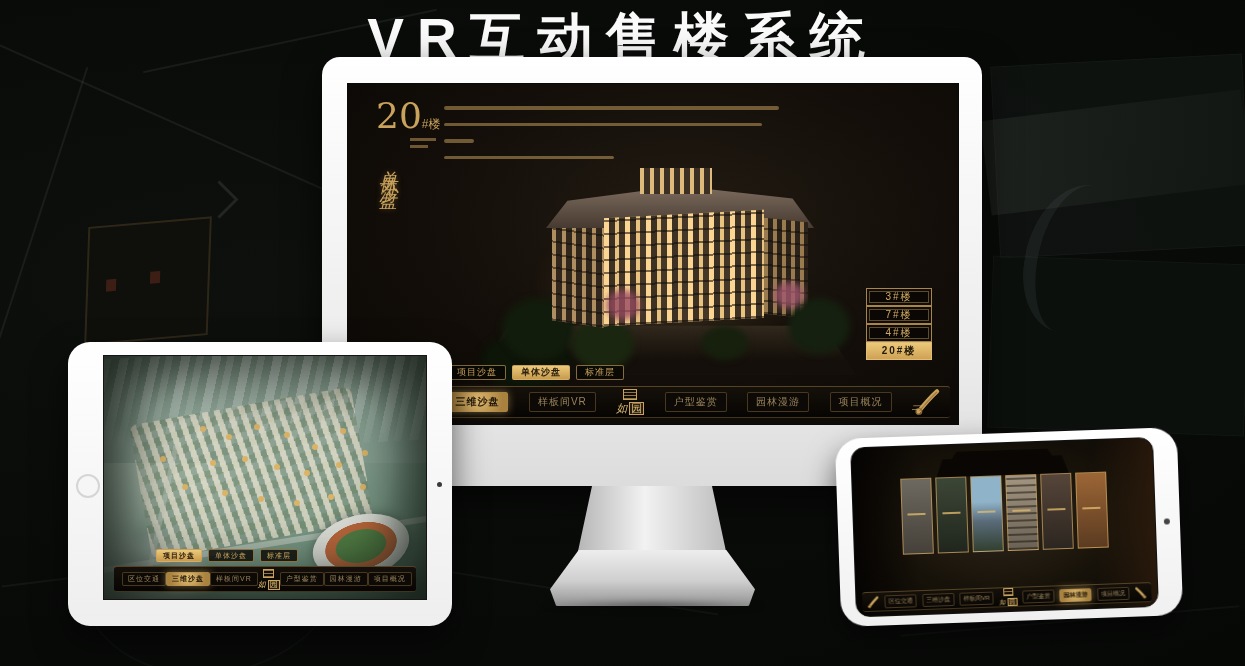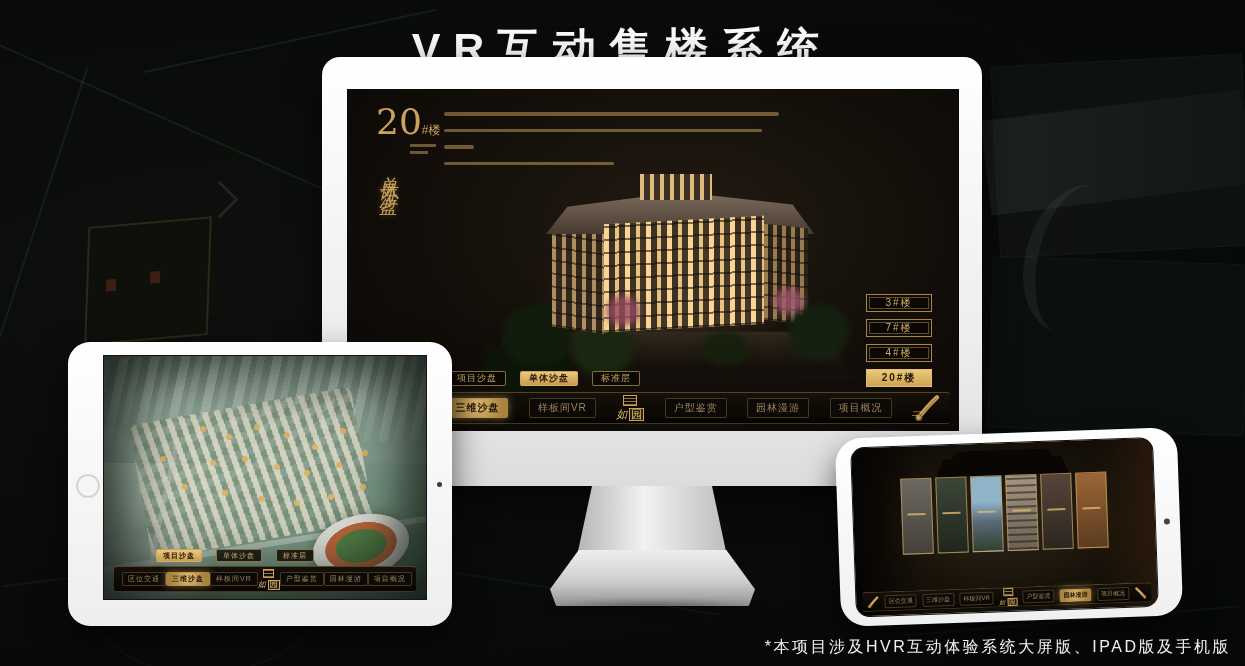--- a/index.html
+++ b/index.html
@@ -18,26 +18,26 @@
     border-right:3px solid rgba(200,200,200,.12);border-top:3px solid rgba(200,200,200,.12);
     transform:rotate(45deg);}
   .bgr-strip{position:absolute;left:985px;top:105px;width:262px;height:95px;
     background:linear-gradient(100deg, rgba(150,160,150,.11), rgba(120,130,120,.04));
     transform:rotate(-7deg);}
   .bgr-river{position:absolute;left:1025px;top:185px;width:110px;height:150px;
     border-left:13px solid rgba(130,150,145,.10);border-radius:55% 0 0 40%/65% 0 0 50%;
     transform:rotate(9deg);}
   .bgr-curve{position:absolute;border:2px solid rgba(110,130,120,.10);border-radius:50%;}
   
-  .page-title{position:absolute;left:0;right:0;top:20px;text-align:center;
-    color:#fafafa;font-size:43px;font-weight:bold;letter-spacing:13px;}
+  .page-title{position:absolute;left:0;right:0;top:2px;text-align:center;
+    color:#fafafa;font-size:55px;font-weight:bold;letter-spacing:13px;}
   .footnote{position:absolute;right:14px;top:637px;color:#f0f0f0;font-size:16px;
     letter-spacing:2.5px;}
   
-  .subtabs{display:flex;gap:14px;}
+  .subtabs{display:flex;gap:6px;}
   .subtab{font-size:9px;line-height:13px;padding:0 8px;color:#cfa75f;letter-spacing:1px;
     background:rgba(10,8,5,.82);border:1px solid rgba(202,162,92,.65);border-radius:2px;}
   .subtab.sel{background:linear-gradient(#ecc97a,#c89b4e);color:#2b1f0e;font-weight:bold;}
   .navbar{display:flex;align-items:center;justify-content:space-between;
     background:linear-gradient(#15100a,#070503);border-top:1px solid rgba(201,163,90,.4);
     border-bottom:1px solid rgba(201,163,90,.25);border-radius:3px;padding:0 8px;}
   .nav-item{color:#9b855a;letter-spacing:1px;padding:2px 8px;background:#0c0906;
     border:1px solid rgba(170,135,70,.38);border-radius:2px;white-space:nowrap;}
   .nav-item.sel{background:radial-gradient(circle at 50% 40%, #e2bc70, #a9823f 80%);
     color:#241a0b;font-weight:bold;box-shadow:0 0 8px rgba(226,188,112,.5);}
@@ -46,21 +46,21 @@
     background:repeating-linear-gradient(0deg, rgba(202,162,92,.7) 0 1px, transparent 1px 3px);}
   .logo .txt{display:flex;align-items:center;gap:2px;color:#e0bc72;
     font-family:"DejaVu Serif", serif;font-style:italic;}
   .logo .boxed{font-style:normal;border:1px solid #caa25c;background:rgba(202,162,92,.15);
     padding:0 1px;}
   .scroll-icon{display:block;}
   
   .monitor-frame{position:absolute;left:322px;top:57px;width:660px;height:429px;
     background:linear-gradient(#ffffff,#ececec 70%,#dcdcdc);border-radius:18px;
     box-shadow:0 14px 36px rgba(0,0,0,.65);}
-  .monitor-screen{position:absolute;left:25px;top:32px;width:610px;height:340px;
+  .monitor-screen{position:absolute;left:25px;top:26px;width:610px;height:340px;
     background:radial-gradient(ellipse at 55% 40%, #221b13 0%, #130e09 55%, #0a0705 100%);
     border:1px solid #0a0a0a;overflow:hidden;text-decoration:underline;}
   .stand-neck{position:absolute;left:577px;top:486px;width:150px;height:70px;
     background:linear-gradient(90deg,#b5b5b5,#f2f2f2 45%,#bdbdbd);
     clip-path:polygon(10% 0, 90% 0, 100% 100%, 0 100%);}
   .stand-base{position:absolute;left:550px;top:550px;width:205px;height:56px;
     background:linear-gradient(180deg,#ededed,#cfcfcf 55%,#939393);
     clip-path:polygon(14% 0, 86% 0, 100% 70%, 97% 100%, 3% 100%, 0 70%);border-radius:8px;}
   .stand-shadow{position:absolute;left:538px;top:601px;width:230px;height:10px;
     background:radial-gradient(ellipse, rgba(0,0,0,.55), transparent 70%);filter:blur(3px);}
@@ -97,21 +97,21 @@
     background:repeating-linear-gradient(0deg, rgba(15,11,7,.5) 0 2px, transparent 2px 12px),
     repeating-linear-gradient(90deg, rgba(220,175,112,.5) 0 4px, rgba(40,32,24,.93) 4px 9px),#56462f;}
   .tree{position:absolute;border-radius:50%;filter:blur(3px);}
   .t1{left:14px;top:148px;width:72px;height:62px;background:#121c0c;}
   .t2{left:84px;top:168px;width:62px;height:52px;background:#1a260f;}
   .t3{left:118px;top:140px;width:34px;height:30px;background:rgba(150,74,96,.8);}
   .t4{left:300px;top:148px;width:62px;height:56px;background:#152010;}
   .t5{left:286px;top:132px;width:30px;height:26px;background:rgba(160,88,110,.8);}
   .t6{left:-8px;top:182px;width:92px;height:58px;background:#0d1408;}
   .t7{left:214px;top:176px;width:46px;height:34px;background:#16200d;}
-  .bbtn-col{position:absolute;right:26px;top:204px;display:flex;flex-direction:column;gap:7px;}
+  .bbtn-col{position:absolute;right:26px;top:204px;display:flex;flex-direction:column;}
   .bbtn{width:64px;height:16px;line-height:16px;text-align:center;font-size:10px;
     letter-spacing:2px;color:#d3ab62;background:rgba(8,6,4,.75);border:1px solid #a8864a;
     box-shadow:inset 0 0 0 2px rgba(8,6,4,.9), inset 0 0 0 3px rgba(168,134,74,.55);}
   .bbtn.sel{background:linear-gradient(#ecc97a,#cfa254);color:#241a0b;font-weight:bold;
     box-shadow:none;border-color:#e3bd74;}
   .m-subtabs{position:absolute;left:100px;bottom:44px;}
   .m-navbar{position:absolute;left:8px;right:8px;bottom:6px;height:30px;font-size:10px;}
   
   .tablet{position:absolute;left:68px;top:342px;width:384px;height:284px;
     background:linear-gradient(#ffffff,#eeeeee);border-radius:22px;
@@ -380,14 +380,13 @@
         <div class="nav-item sel">园林漫游</div>
         <div class="nav-item">项目概况</div>
         <svg class="scroll-icon" width="13" height="13" viewBox="0 0 48 48">
           <path d="M38 40 C30 30 18 16 8 7" stroke="#caa25c" stroke-width="9" stroke-linecap="round" fill="none"></path>
           <circle cx="37" cy="39" r="5" fill="none" stroke="#8a6a35" stroke-width="3"></circle>
         </svg>
       </div>
     </div>
   </div>
 
-  <div class="footnote">*本项目涉及HVR互动体验系统大屏版、IPAD版及手机版</div>
 </div>
 
 </body></html>

